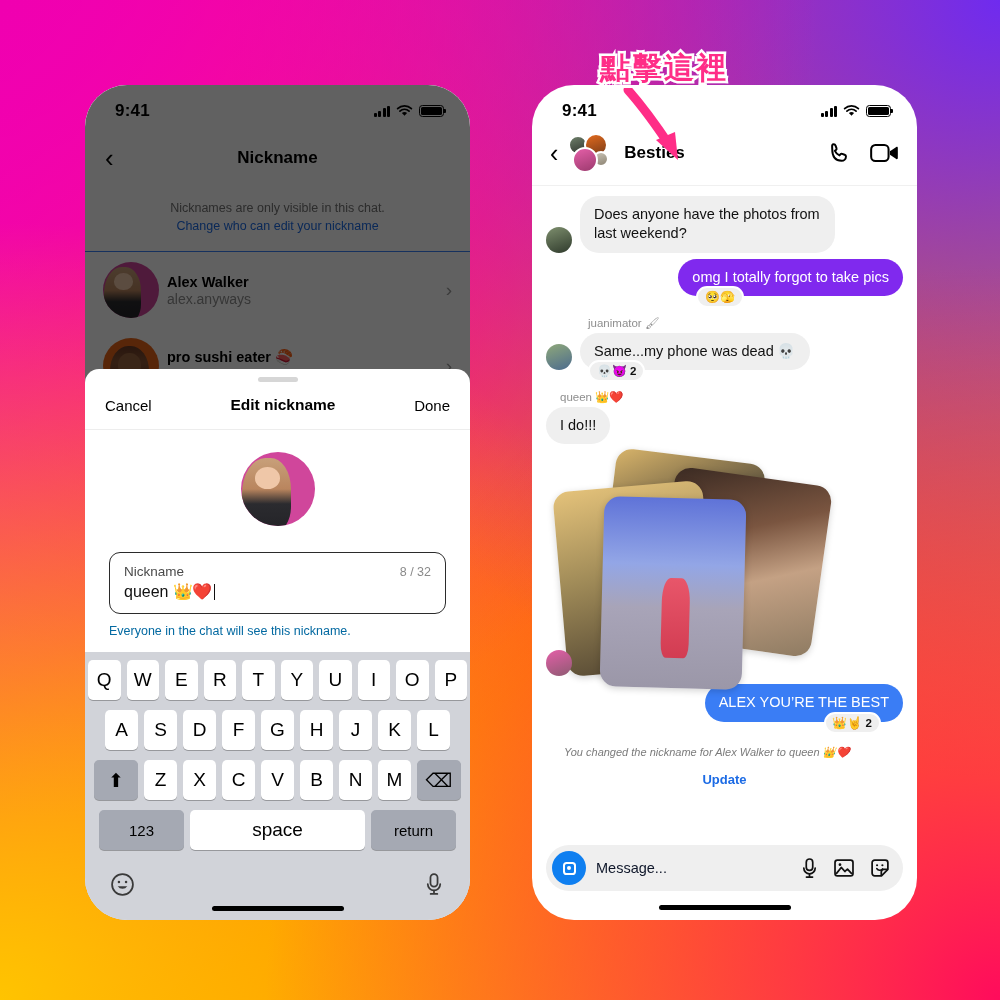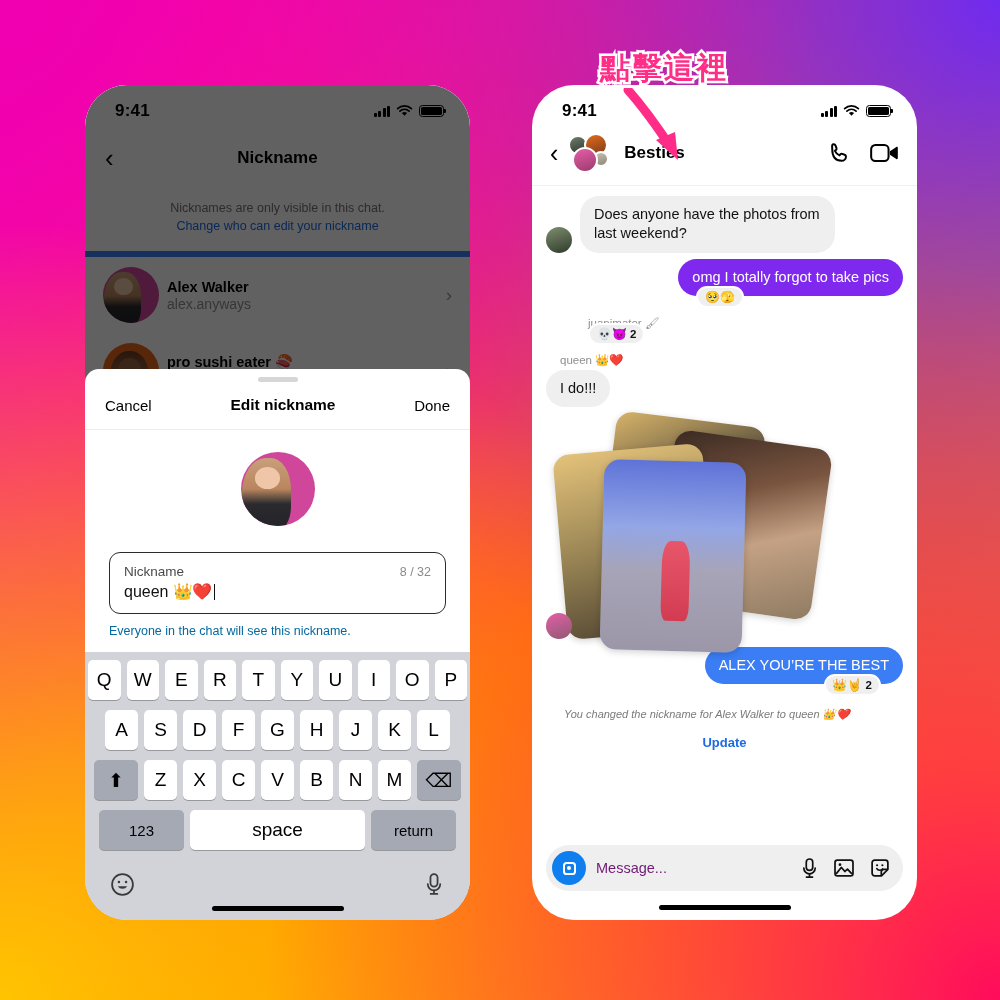--- a/index.html
+++ b/index.html
@@ -47,21 +47,21 @@
   .sb-batt i { display:block; width:100%; height:100%; background:#000; border-radius:1.6px; }
 
   
   #phone-left .screen { position: relative; height: 100%; background: #fff; }
   .dimlayer { position:absolute; inset:0; background: rgba(0,0,0,.62); z-index: 5; pointer-events:none; }
 
   .nav-head { height: 58px; display:flex; align-items:center; padding: 0 20px; position: relative;}
   .nav-back { font-size: 26px; line-height: 1; color: #000; }
   .nav-title { position:absolute; left:0; right:0; text-align:center; font-size:17px; font-weight:700;}
 
-  .nick-note { padding: 12px 48px 16px; text-align: center; border-bottom: 6px solid #3b82f6; }
+  .nick-note { padding: 12px 48px 16px; text-align: center; border-bottom: 1px solid #3b82f6; }
   .nick-note-1 { font-size: 12.5px; color: #737373; line-height: 1.45; }
   .nick-note-2 { font-size: 12.5px; color: #1C6BE5; line-height: 1.45; }
 
   .nick-row { display:flex; align-items:center; padding: 10px 18px; gap: 8px; }
   .nick-av { width: 56px; height: 56px; border-radius: 50%; flex: 0 0 56px; overflow:hidden; position:relative;}
   .nick-txt { flex: 1 1 auto; }
   .nick-name { font-size: 14.5px; font-weight: 700; color: #000; }
   .nick-sub { font-size: 14px; color: #8E8E8E; margin-top: 1px; }
   .nick-chev { font-size: 19px; color: #9b9b9b; }
 
@@ -160,21 +160,21 @@
 
   .sys-note { text-align:left; font-size: 11px; color:#7B7B7B; padding: 10px 18px 0; line-height:1.5;font-style:italic;}
   .sys-update { font-size: 13px; font-weight:700; color:#1C6BE5; text-align:center; margin-top:12px;}
 
   .composer { display:flex; align-items:center; gap: 10px; background:#EFEFEF;
     border-radius: 24px; margin: 14px 14px 0; padding: 6px 12px 6px 6px; }
   .cam-btn { width: 34px; height: 34px; border-radius:50%; background:#0F7FF0;
     display:flex; align-items:center; justify-content:center; flex:0 0 34px;}
   .cam-btn span { width:13px;height:13px;border:2.4px solid #fff;border-radius:3.6px; display:block;}
   .cam-btn span i { display:block; width:4px;height:4px;background:#fff;border-radius:50%; margin:2px auto;}
-  .comp-ph { flex:1 1 auto; font-size: 14.5px; color:#701a75; }
+  .comp-ph { flex:1 1 auto; font-size: 14.5px; color:#0f172a; }
   .comp-ics { display:flex; align-items:center; gap: 14px; }
   .right-home { width: 132px; height: 5px; border-radius:3px; background:#000; margin: 14px auto 10px;}
 
   
   .annot-text {
     position:absolute; left: 600px; top: 48px; z-index: 60;
     font-size: 30px; font-weight: 700; color: #FF2D87;
     letter-spacing: 2px;
     -webkit-text-stroke: 5px #fff; paint-order: stroke fill;
     font-family: "DejaVu Sans", sans-serif;
@@ -370,20 +370,24 @@
       </div>
 
       <div class="msg-row out" style="margin-bottom:0">
         <div class="bubble b-purple">omg I totally forgot to take pics</div>
       </div>
       <div class="reacts" style="margin-left:150px">
         <span>🥺🫣</span>
       </div>
 
       <div class="sender-tag">juanimator 🖌</div>
+      <div class="msg-row" style="margin-bottom:0">
+        <div class="msg-av" style="background:linear-gradient(160deg,#8FA87A,#4C6B8E)"></div>
+        <div class="bubble b-grey">Same...my phone was dead 💀</div>
+      </div>
       <div class="reacts r-left">
         <span>💀😈</span>
         <b>2</b>
       </div>
 
       <div class="sender-tag" style="margin-left:14px">queen 👑❤️</div>
       <div class="msg-row">
         <div class="bubble b-grey">I do!!!</div>
       </div>
 

